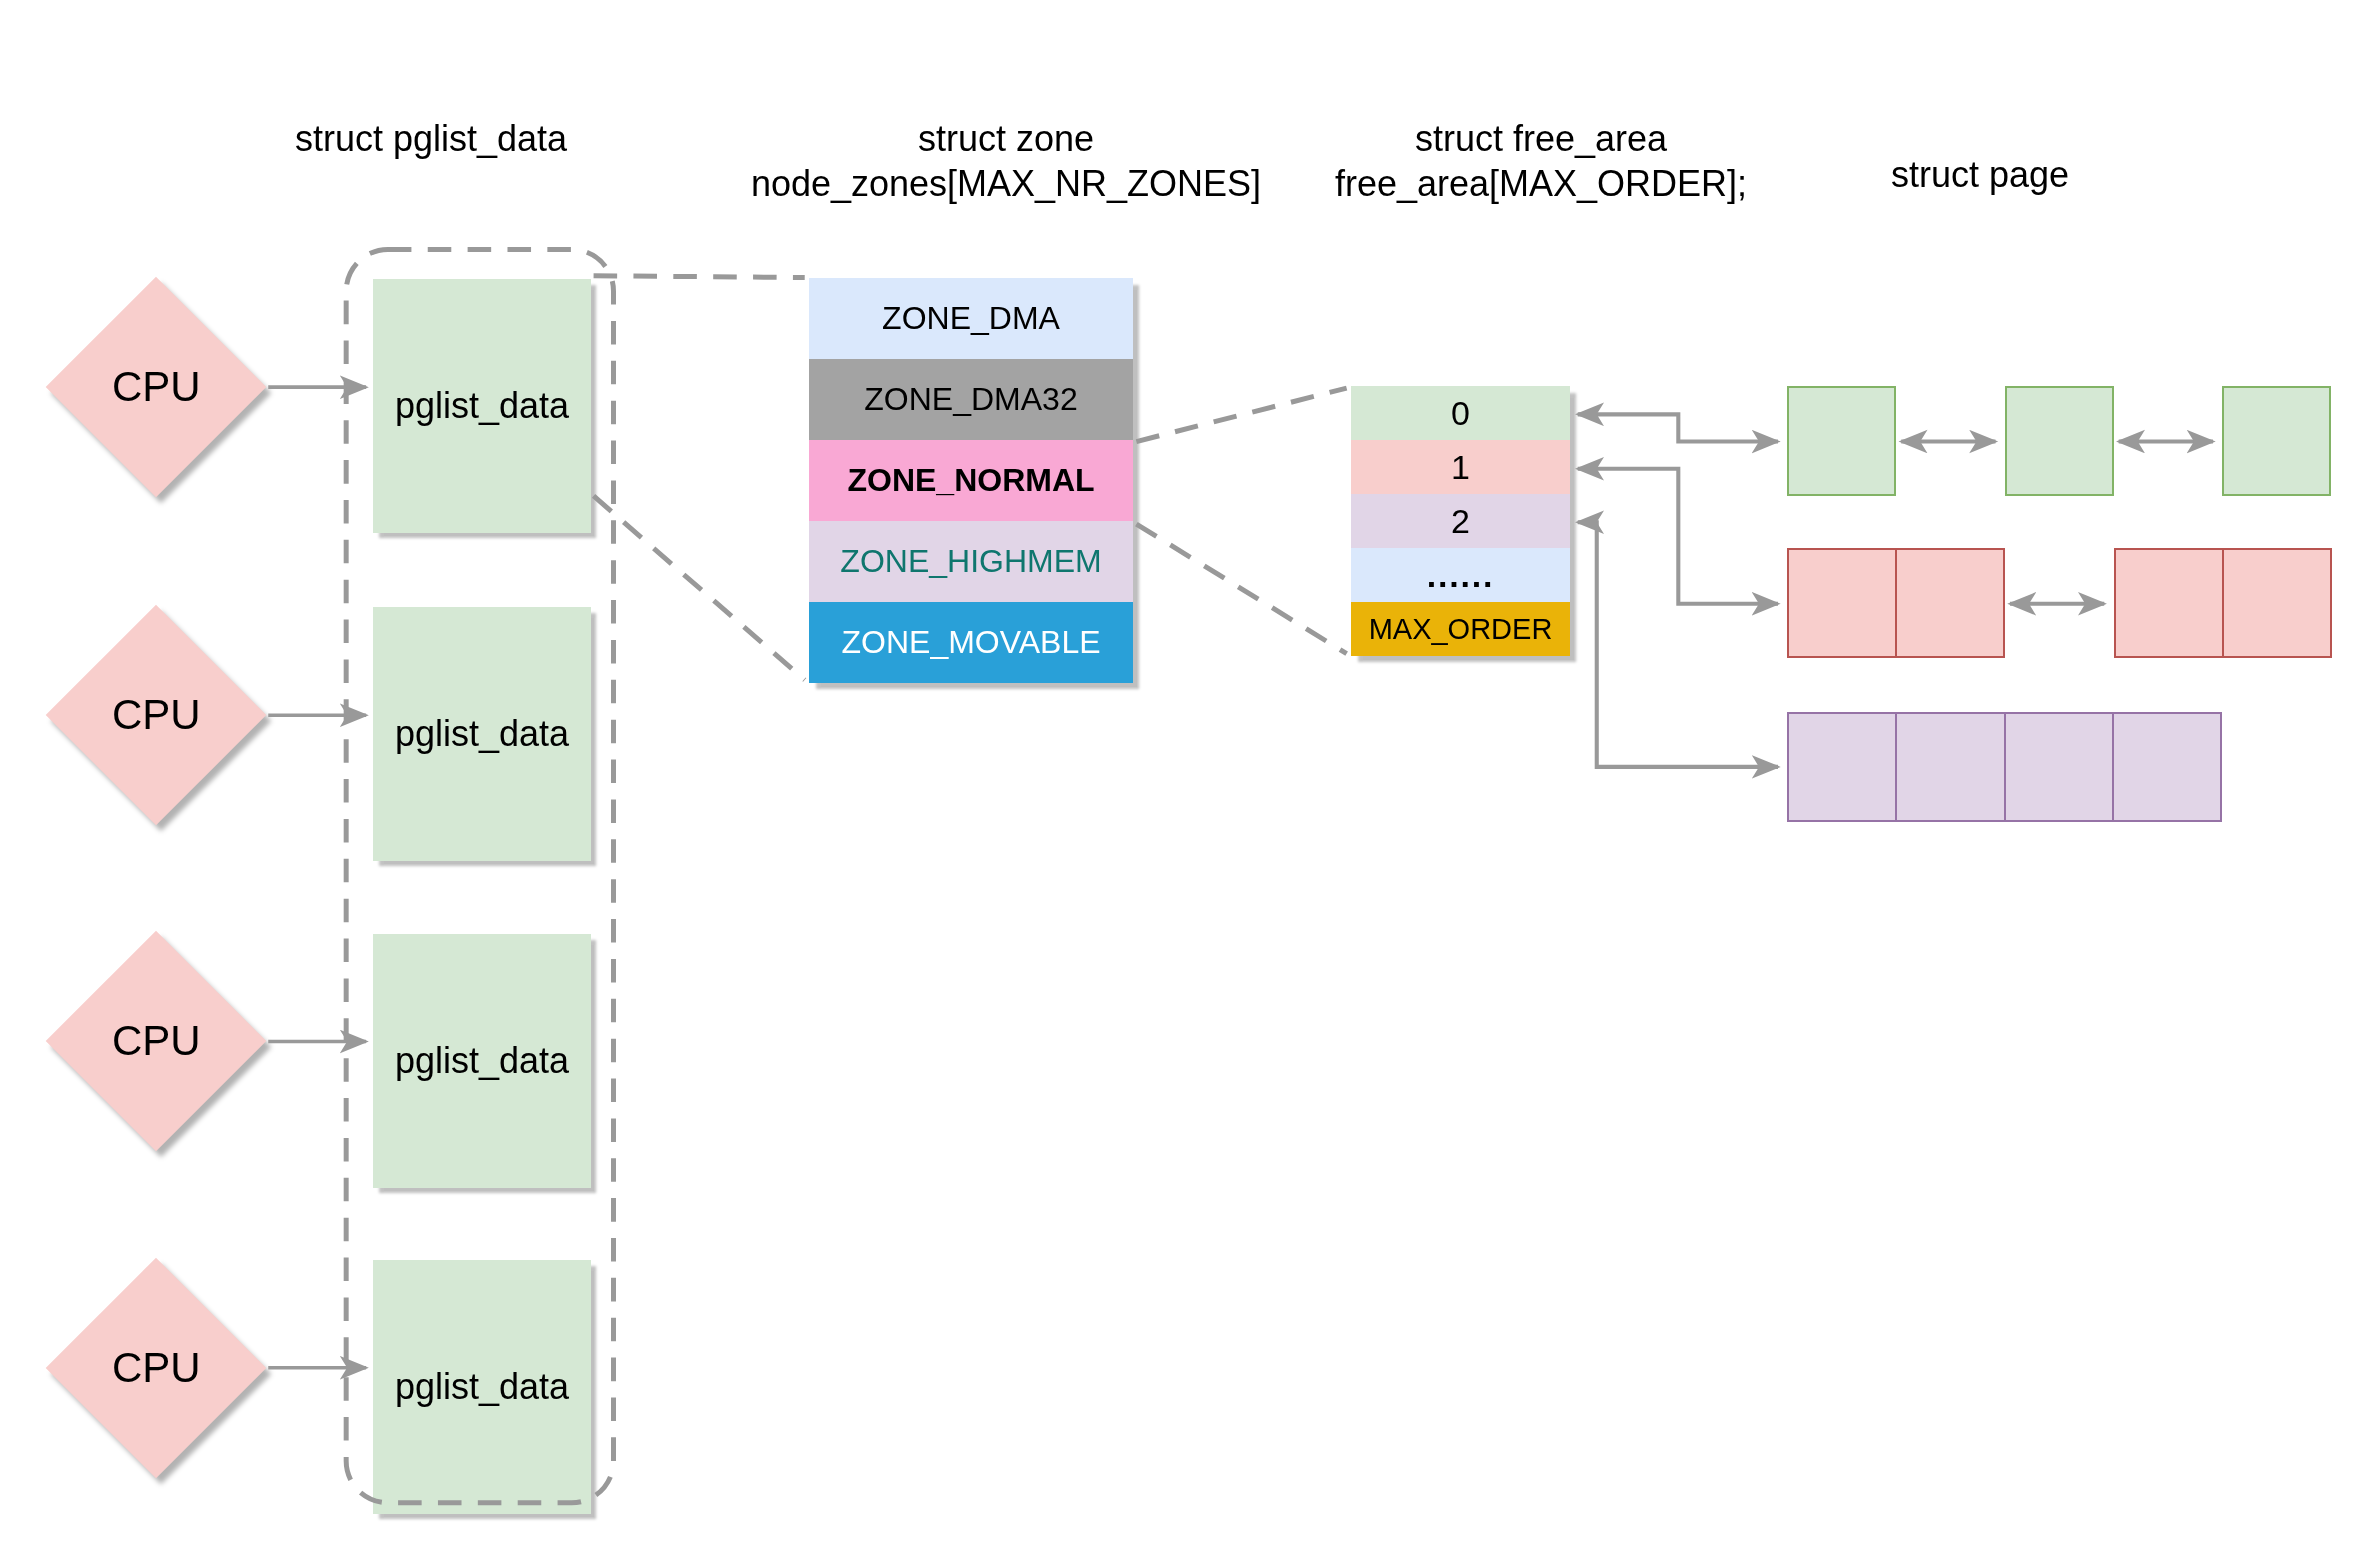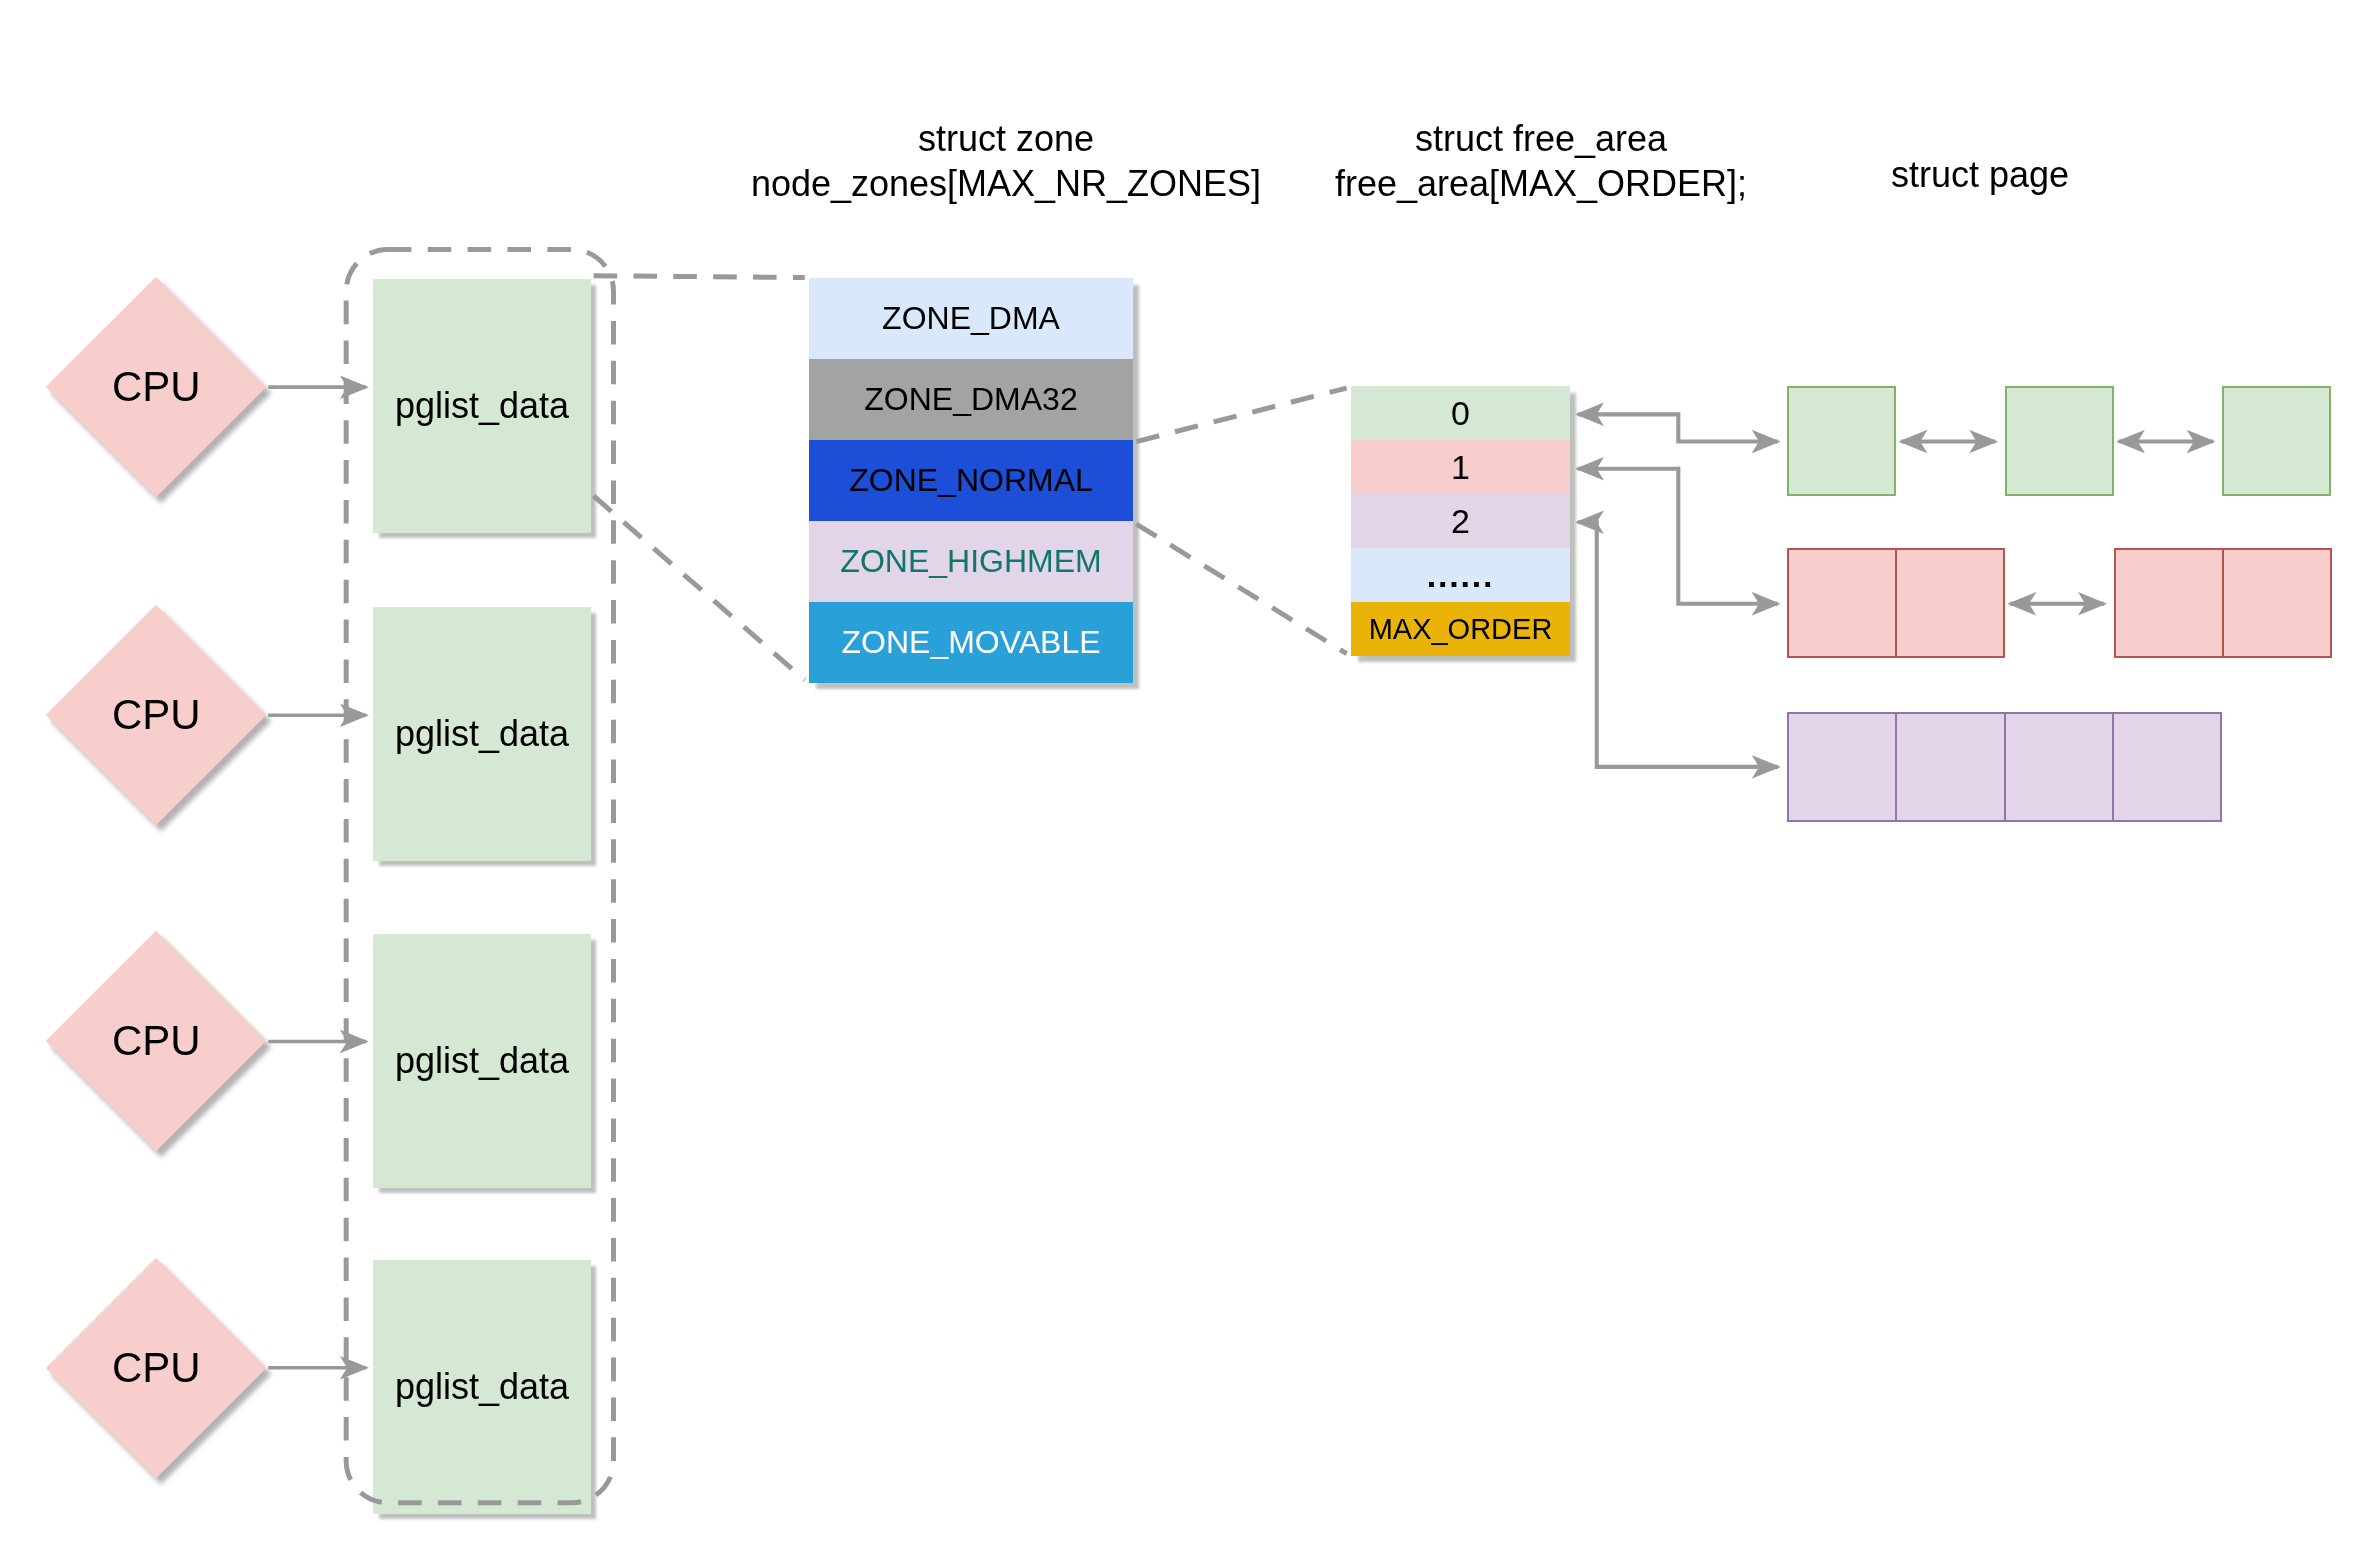--- a/index.html
+++ b/index.html
@@ -56,20 +56,21 @@
   .pcell + .pcell { border-left:2.7px solid; }
   
   .overlay { position:absolute; left:0; top:0; pointer-events:none; }
 </style>
 </head>
 <body>
 
 <div class="stage">
 
   <div class="hdr" style="left:431px; top:116px;">
+    <div>struct pglist_data</div>
   </div>
   <div class="hdr" style="left:1006px; top:116px;">
     <div>struct zone</div>
     <div>node_zones[MAX_NR_ZONES]</div>
   </div>
   <div class="hdr" style="left:1541px; top:116px;">
     <div>struct free_area</div>
     <div>free_area[MAX_ORDER];</div>
   </div>
   <div class="hdr" style="left:1980px; top:152px;">
@@ -98,21 +99,21 @@
   </div>
 
   <div class="node-box" style="top: 279px; background-color: rgb(213, 232, 212);">pglist_data</div>
   <div class="node-box" style="top: 607px; background-color: rgb(213, 232, 212);">pglist_data</div>
   <div class="node-box" style="top: 934px; background-color: rgb(213, 232, 212);">pglist_data</div>
   <div class="node-box" style="top: 1260px; background-color: rgb(213, 232, 212);">pglist_data</div>
 
   <div class="zone-stack">
     <div class="zone-row" style="background-color: rgb(218, 232, 252); color: rgb(0, 0, 0);">ZONE_DMA</div>
     <div class="zone-row" style="background-color: #a3a3a3; color: rgb(0, 0, 0);">ZONE_DMA32</div>
-    <div class="zone-row" style="background-color: #1d4ed8; color: rgb(0, 0, 0);">ZONE_NORMAL</div>
+    <div class="zone-row" style="background-color: #f9a8d4; color: rgb(0, 0, 0); font-weight: bold;">ZONE_NORMAL</div>
     <div class="zone-row" style="background-color: rgb(225, 213, 231); color: #0f766e;">ZONE_HIGHMEM</div>
     <div class="zone-row" style="background-color: rgb(41, 160, 216); color: rgb(255, 255, 255);">ZONE_MOVABLE</div>
   </div>
 
   <div class="free-table">
     <div class="free-row" style="background-color: rgb(213, 232, 212);">0</div>
     <div class="free-row" style="background-color: rgb(248, 206, 204);">1</div>
     <div class="free-row" style="background-color: rgb(225, 213, 231);">2</div>
     <div class="free-row dots" style="background-color: rgb(218, 232, 252);">......</div>
     <div class="free-row small" style="background-color: #eab308;">MAX_ORDER</div>

